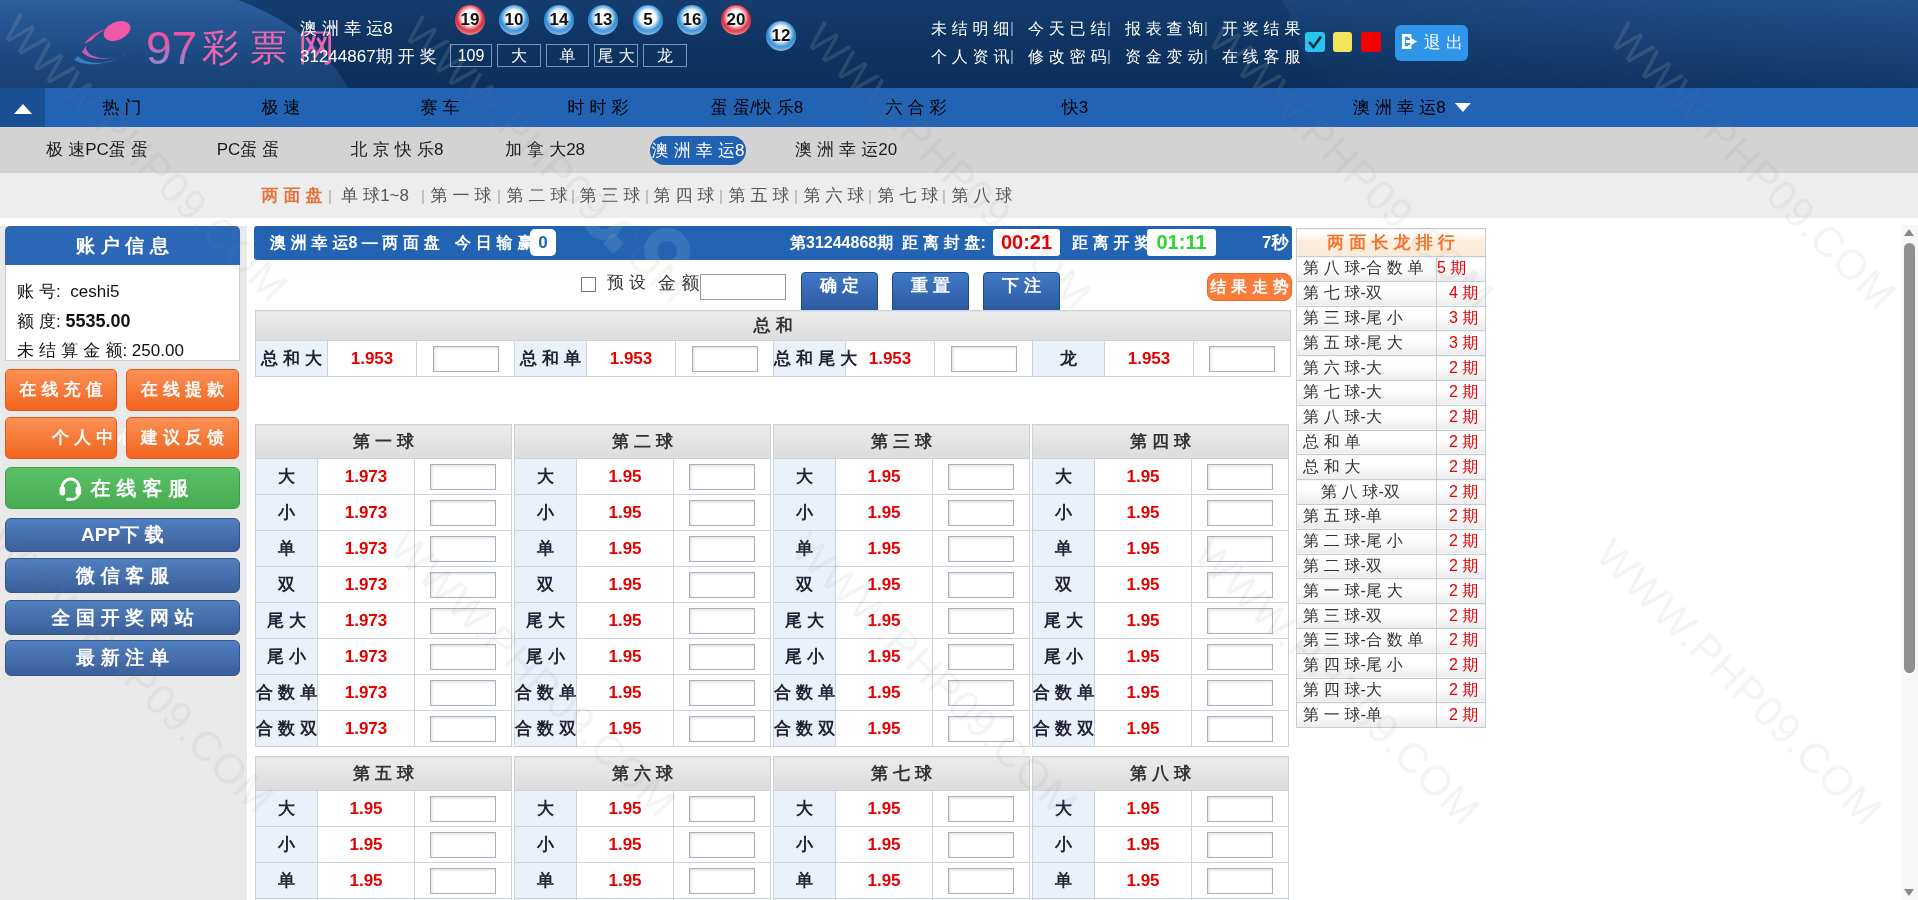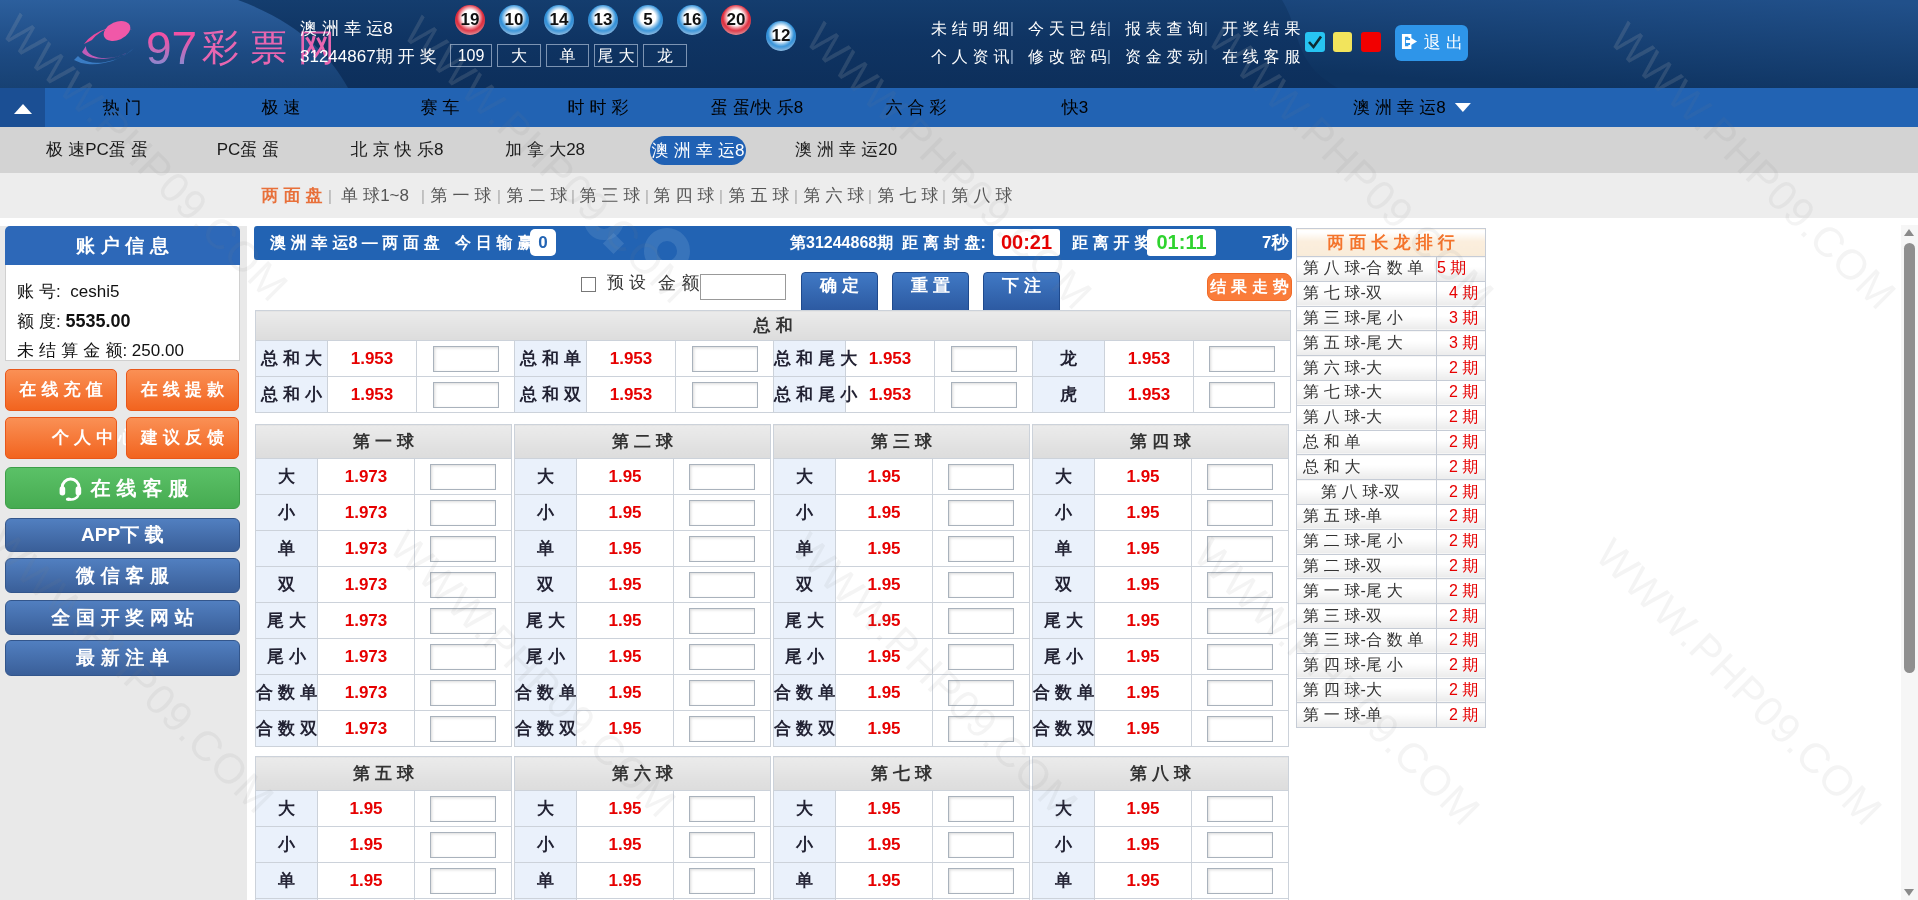--- a/index.html
+++ b/index.html
@@ -254,34 +254,20 @@
         <td class="lb" style=""><b style="font-weight:inherit;letter-spacing:0.30em;margin-right:-0.30em;">总和单</b></td>
         <td class="od" style="">1.953</td>
         <td class="ip" style=""><span class="inp"></span></td>
         <td class="lb" style=""><b style="font-weight:inherit;letter-spacing:0.30em;margin-right:-0.30em;">总和尾大</b></td>
         <td class="od" style="">1.953</td>
         <td class="ip" style=""><span class="inp"></span></td>
         <td class="lb" style=""><b style="font-weight:inherit;letter-spacing:0.30em;margin-right:-0.30em;">龙</b></td>
         <td class="od" style="">1.953</td>
         <td class="ip" style=""><span class="inp"></span></td>
       </tr>
-      <tr style="height:36px;">
-        <td class="lb" style=""><b style="font-weight:inherit;letter-spacing:0.30em;margin-right:-0.30em;">总和小</b></td>
-        <td class="od" style="">1.953</td>
-        <td class="ip" style=""><span class="inp"></span></td>
-        <td class="lb" style=""><b style="font-weight:inherit;letter-spacing:0.30em;margin-right:-0.30em;">总和双</b></td>
-        <td class="od" style="">1.953</td>
-        <td class="ip" style=""><span class="inp"></span></td>
-        <td class="lb" style=""><b style="font-weight:inherit;letter-spacing:0.30em;margin-right:-0.30em;">总和尾小</b></td>
-        <td class="od" style="">1.953</td>
-        <td class="ip" style=""><span class="inp"></span></td>
-        <td class="lb" style=""><b style="font-weight:inherit;letter-spacing:0.30em;margin-right:-0.30em;">虎</b></td>
-        <td class="od" style="">1.953</td>
-        <td class="ip" style=""><span class="inp"></span></td>
-      </tr>
     </tbody>
   </table>
 <table class="btbl" style="left:255px;top:424px;width:256px;table-layout:fixed;">
     <colgroup>
       <col style="width:62px">
       <col style="width:97px">
       <col style="width:97px">
     </colgroup>
     <tbody>
       <tr>

